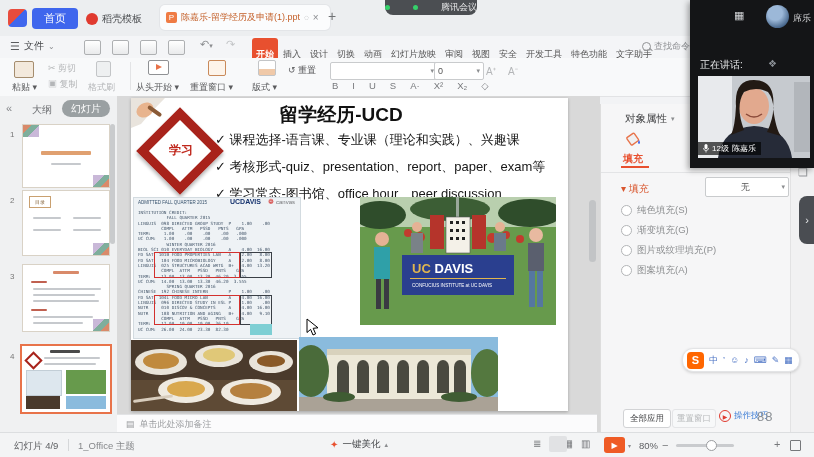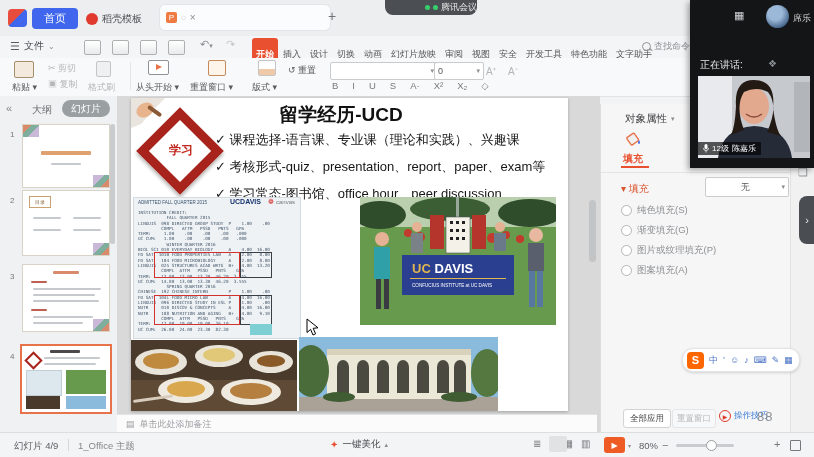--- a/index.html
+++ b/index.html
@@ -65,26 +65,27 @@
     <div class="abs" style="left:8px;top:9px;width:19px;height:18px;border-radius:4px;background:linear-gradient(135deg,#e84c3d 0 48%,#3f66ed 48% 100%);"></div>
     <div class="abs home-pill" style="left:32px;top:8px;width:46px;height:21px;">
         <span>首页</span>
       </div>
     <div class="abs flex" style="left:86px;top:8px;height:21px;gap:4px;">
       <span style="width:12px;height:12px;border-radius:50%;background:#e03a2f;display:inline-block;"></span>
       <span style="font-size:10px;color:#47494c;">稻壳模板</span>
     </div>
     <div class="abs tab-doc" style="left:160px;top:5px;width:158px;height:25px;">
       <span style="width:11px;height:11px;border-radius:2px;background:#ef7b44;color:#fff;font-size:8px;display:flex;align-items:center;justify-content:center;flex:0 0 auto;">P</span>
+      <span class="t">陈嘉乐-留学经历及申请(1).ppt</span>
       <span style="font-size:8px;color:#9a9c9f;flex:0 0 auto;">◌</span>
       <span style="font-size:10px;color:#8b8d90;flex:0 0 auto;">×</span>
     </div>
     <div class="abs" style="left:328px;top:8px;font-size:14px;color:#6f7174;">+</div>
 
-    <div class="abs flex" style="left:385px;top:0;width:92px;height:15px;background:#4b4e52;border-radius:0 0 8px 8px;justify-content:flex-end;gap:3px;">
+    <div class="abs flex" style="left:385px;top:0;width:92px;height:15px;background:#4b4e52;border-radius:0 0 8px 8px;justify-content:space-between;gap:3px;">
       <span style="width:5px;height:5px;border-radius:50%;background:#35d06a;"></span>
       <span style="width:5px;height:5px;border-radius:50%;background:#35d06a;"></span>
       <span style="font-size:9px;color:#e9eaeb;">腾讯会议</span>
     </div>
   </div>
 
   <div id="menurow" class="abs">
     <div class="abs flex" style="left:10px;top:3px;gap:4px;">
       <span style="font-size:11px;color:#5a5c5e;">☰</span>
       <span style="font-size:10px;color:#47494c;">文件</span>

